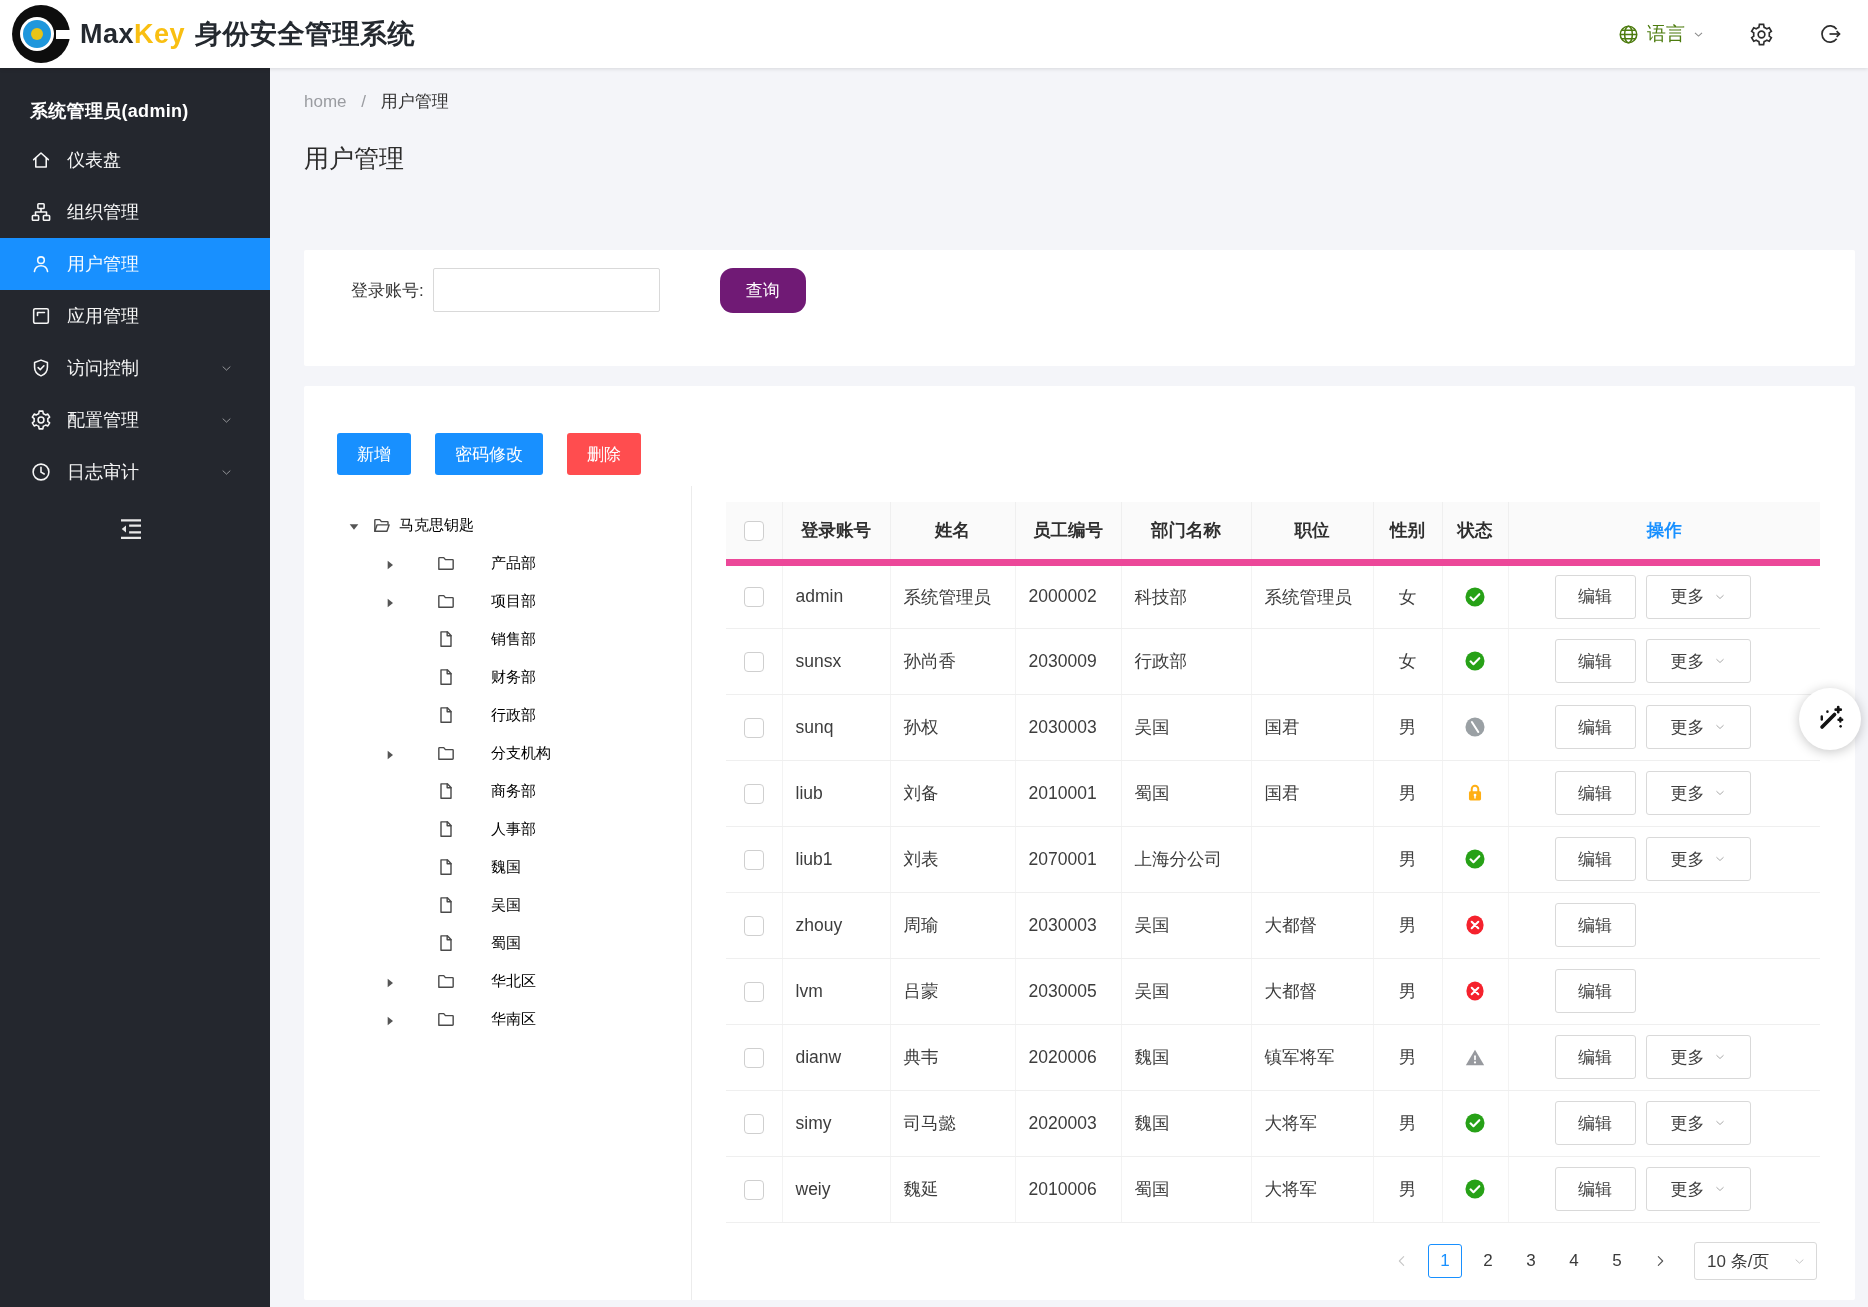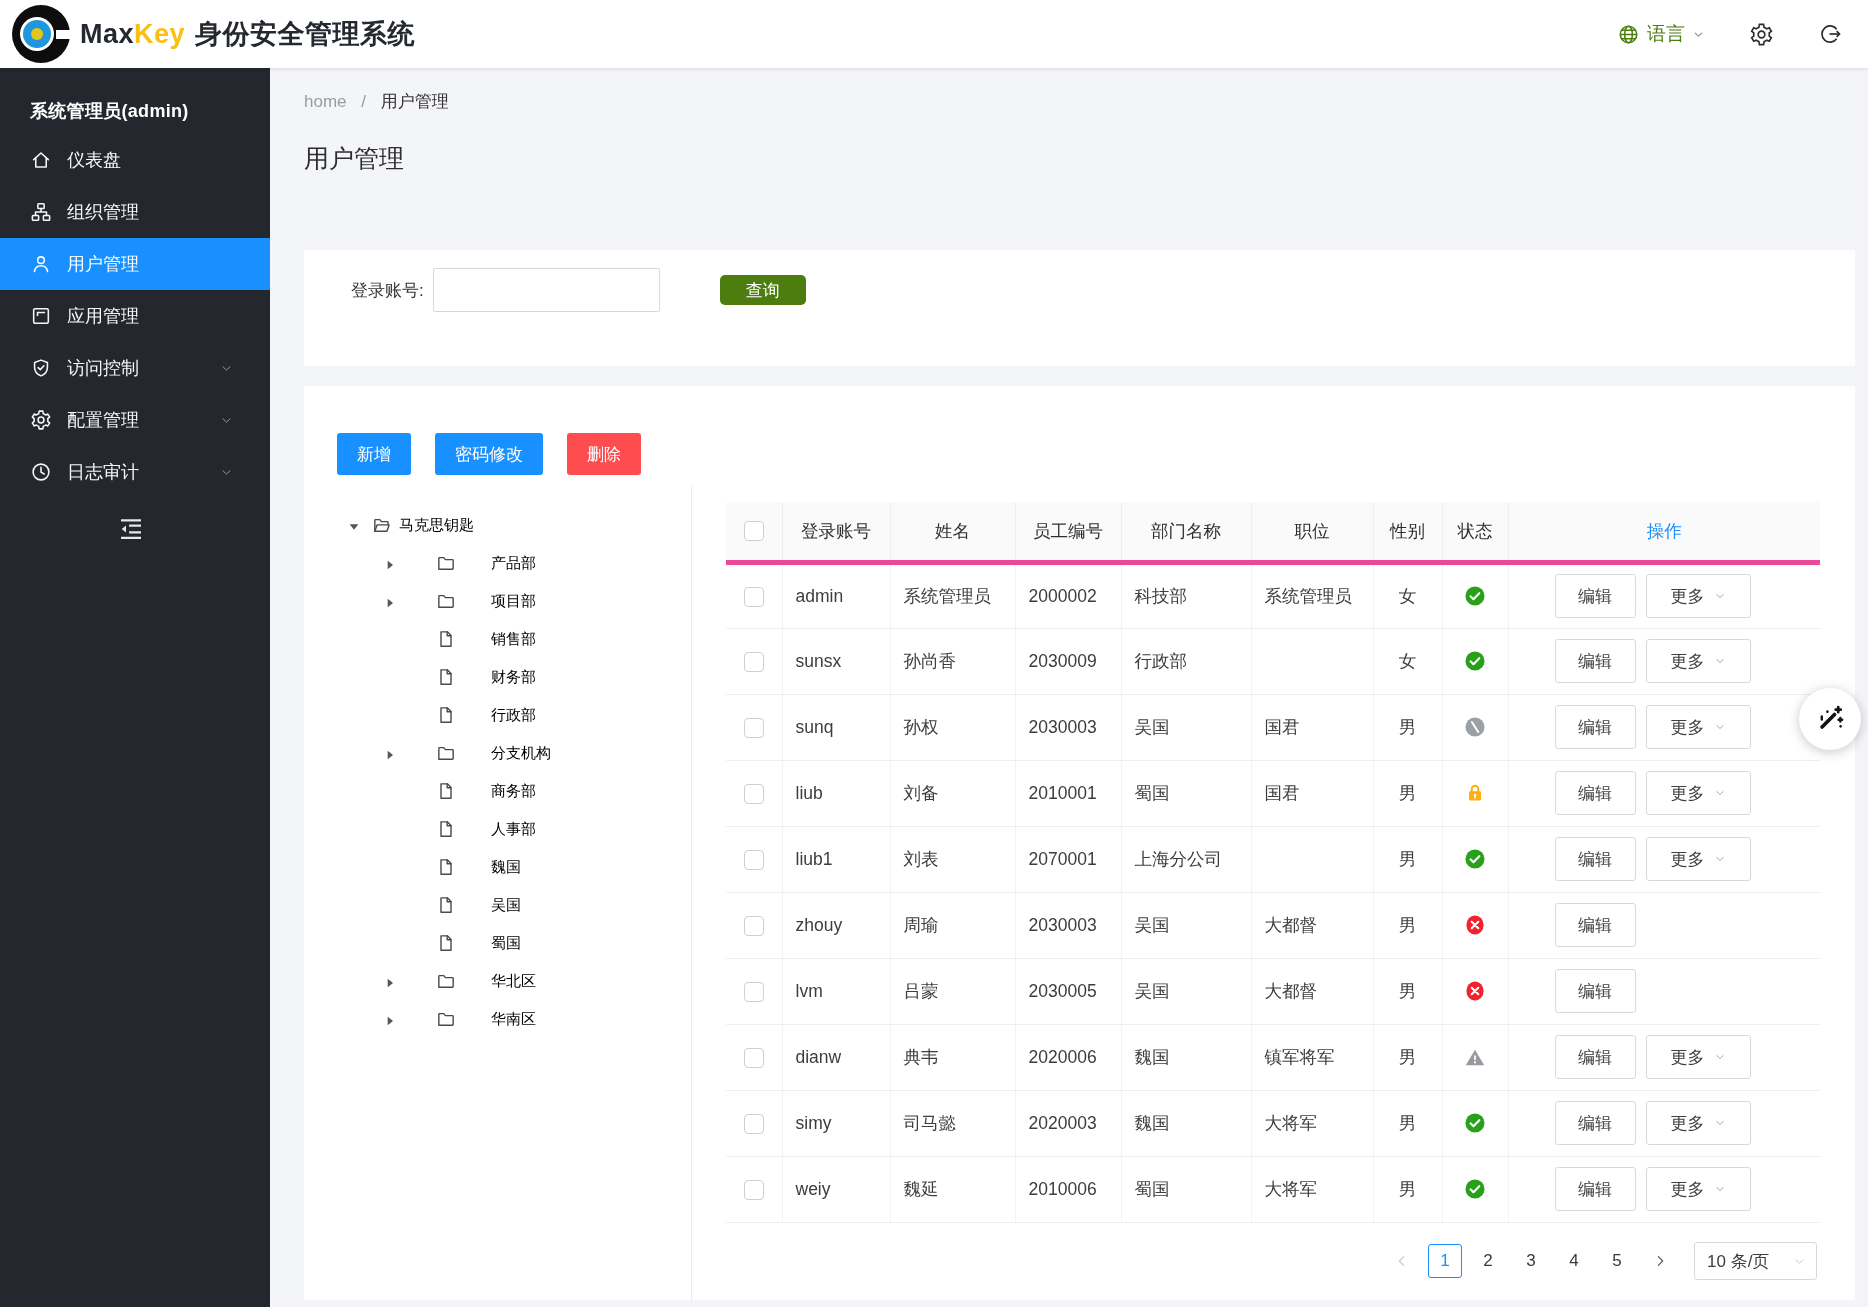--- a/index.html
+++ b/index.html
@@ -52,42 +52,42 @@
   .page-title { position:absolute; left:34px; top:74px; font-size:25px; font-weight:500; color:#2d2d2d; }
 
   .panel { position:absolute; left:34px; right:13px; background:#fff; border-radius:2px; }
   .panel.search { top:182px; height:116px; }
   .panel.content { top:318px; height:914px; }
 
   
   .search-row { position:absolute; left:0; top:18px; height:44px; display:flex; align-items:center; }
   .search-row label { margin-left:47px; font-size:17px; color:#333; }
   .search-row input { margin-left:9px; width:227px; height:44px; border:1px solid #d9d9d9; border-radius:2px; font-size:16px; padding:0 10px; outline:none; font-family:inherit; }
-  .btn-query { margin-left:60px; width:86px; height:30px; background:#4d7c0f; color:#fff; border:none; border-radius:5px; font-size:17px; cursor:pointer; font-family:inherit; }
+  .btn-query { margin-left:60px; width:86px; height:45px; background:#701a75; color:#fff; border:none; border-radius:13px; font-size:17px; cursor:pointer; font-family:inherit; }
 
   
   .toolbar { position:absolute; left:33px; top:47px; display:flex; gap:24px; }
   .tbtn { height:42px; padding:0 20px; border:none; border-radius:3px; font-size:17px; color:#fff; cursor:pointer; font-family:inherit; }
   .tbtn.blue { background:#1890ff; }
   .tbtn.red { background:#ff4d4f; }
 
   
   .tree-wrap { position:absolute; left:0; top:100px; bottom:0; width:388px; border-right:1px solid #ececec; padding-top:11px; overflow:hidden; }
   .tree { list-style:none; }
   .tree-item { height:38px; display:flex; align-items:flex-end; font-size:15px; color:#000000; cursor:pointer; }
   .tree-item.lv0 { padding-left:42px; }
   .tree-item.lv1 { padding-left:78px;gap:28px; }
   .tree-item .caret { width:16px; height:16px; margin-right:10px; color:#555; }
   .tree-item .titem-icon { width:20px; height:20px; margin-right:7px; color:#4a4a4a; }
   .tree-item .tlabel { white-space:nowrap; }
 
   
   .table-wrap { position:absolute; left:422px; top:116px; right:35px; }
   table { width:100%; border-collapse:collapse; table-layout:fixed; }
-  thead th { height:60px; background:#fafafa; font-size:17.5px; font-weight:400; color:#2f2f2f; text-align:center; border-bottom:5px solid #ec4899; border-right:1px solid #efefef; }
+  thead th { height:60px; background:#fafafa; font-size:17.5px; font-weight:700; color:#2f2f2f; text-align:center; border-bottom:7px solid #ec4899; border-right:1px solid #efefef; }
   thead th:last-child { border-right:none; color:#1890ff; }
   tbody td { height:66px; font-size:17.5px; color:#3d3d3d; border-bottom:1px solid #efefef; border-right:1px solid #f3f3f3; padding-left:13px; overflow:hidden; white-space:nowrap; }
   tbody td:last-child { border-right:none; }
   td.c, th.c { text-align:center; padding-left:0; }
   .cb { width:20px; height:20px; border:1px solid #cfcfcf; border-radius:4px; background:#fff; display:inline-block; vertical-align:middle; cursor:pointer; }
   .status { width:22px; height:22px; display:inline-flex; vertical-align:middle; }
   td.actions { padding-left:46px; }
   .btn-edit, .btn-more {
     height:44px; background:#fff; border:1px solid #d9d9d9; border-radius:3px;
     font-size:17px; color:#404040; cursor:pointer; font-family:inherit;

